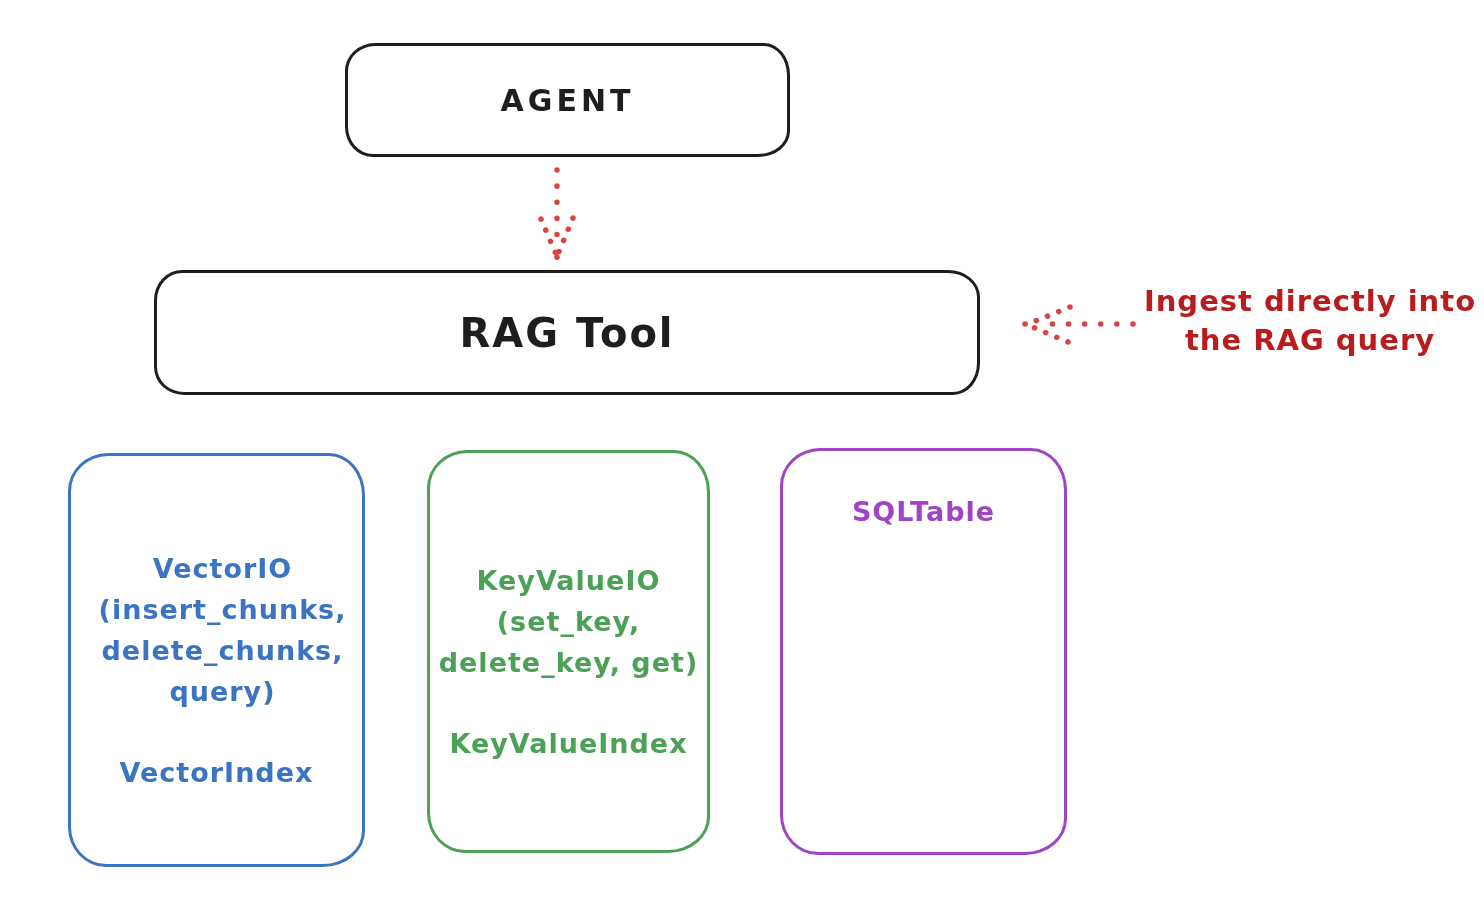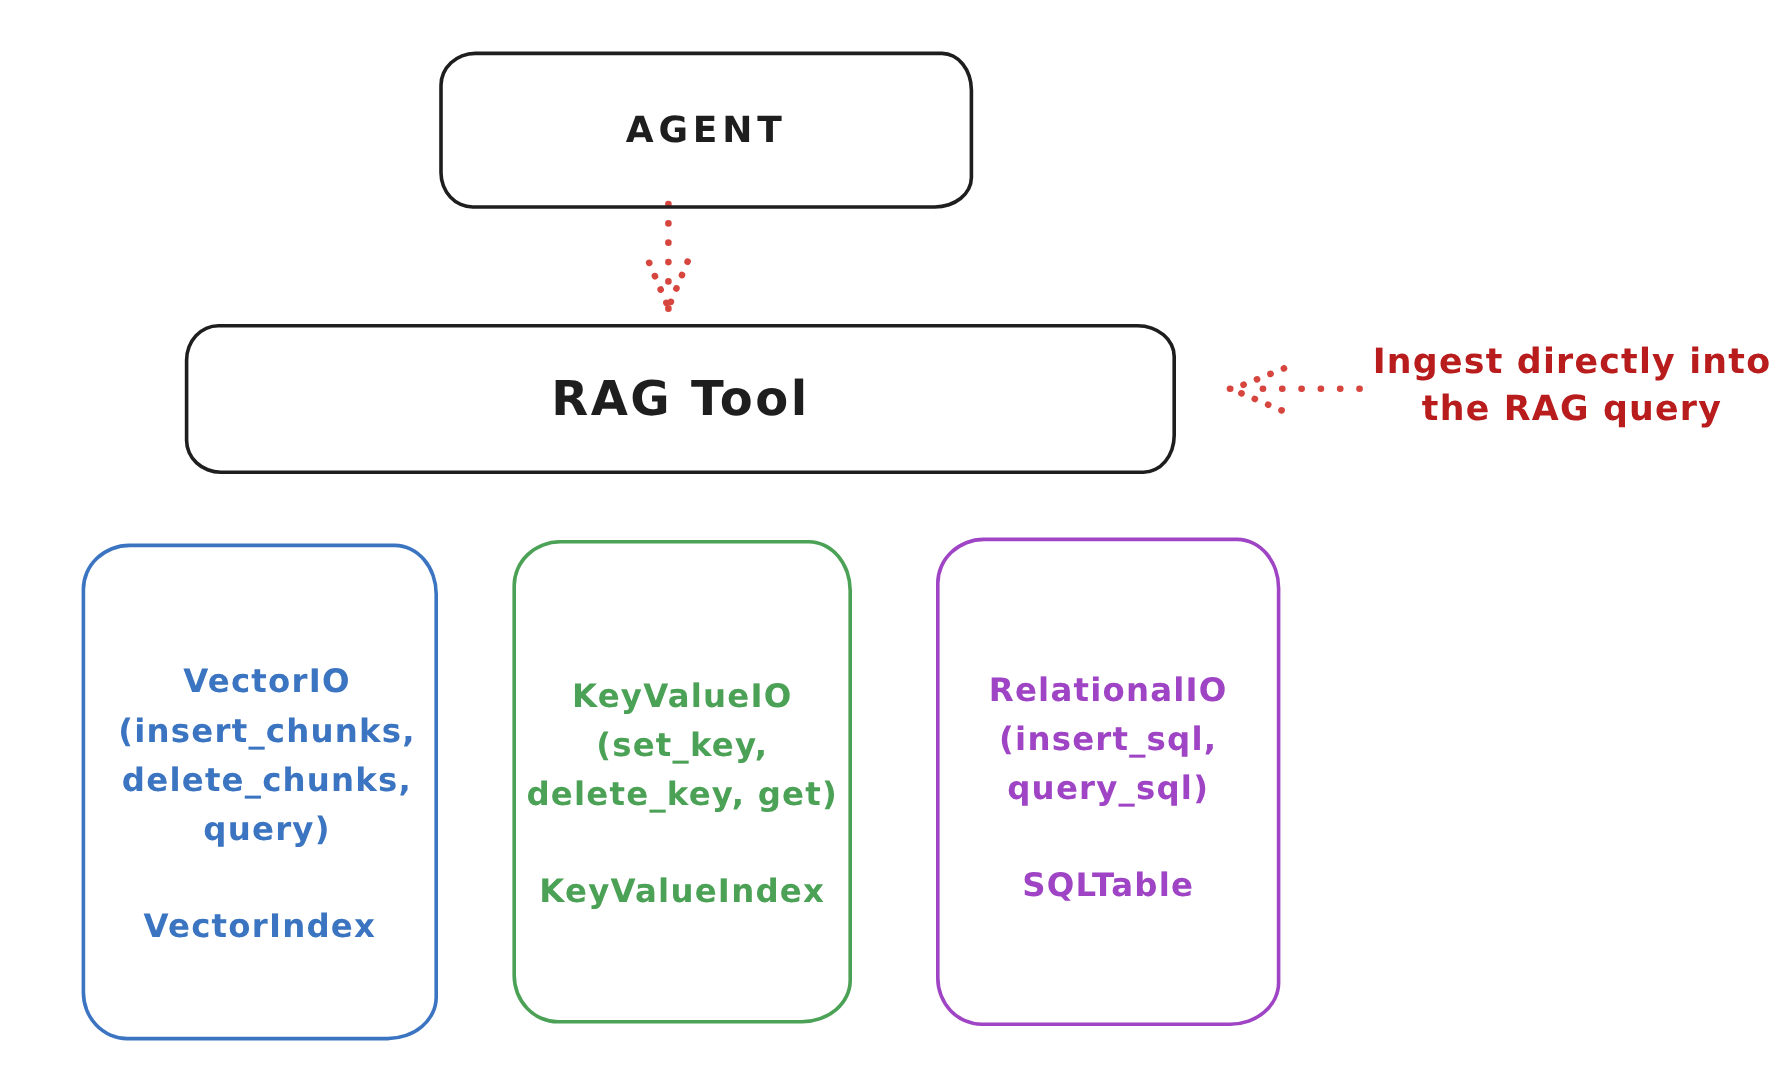--- a/index.html
+++ b/index.html
@@ -35,22 +35,22 @@
   .node {
     position: absolute;
     box-sizing: border-box;
     border: 3.5px solid #1e1e1e;
     display: flex;
     align-items: center;
     justify-content: center;
     background: transparent;
   }
   .agent-box {
-    left: 366px; top: 43px;
-    width: 445px; height: 131px;
+    left: 345px; top: 43px;
+    width: 445px; height: 114px;
     border-radius: 30px 26px 32px 28px / 28px 32px 26px 30px;
     font-size: 30px;
     font-weight: 700;
     letter-spacing: 4px;
   }
   .rag-box {
     left: 154px; top: 270px;
     width: 826px; height: 125px;
     border-radius: 28px 32px 27px 30px / 30px 27px 32px 28px;
     font-size: 40px;
@@ -141,21 +141,16 @@
   <div class="io-box io-keyvalue">
     <div class="io-lines">
       <span class="line">KeyValueIO</span>
       <span class="line">(set_key,</span>
       <span class="line">delete_key, get)</span>
     </div>
     <div class="io-index">KeyValueIndex</div>
   </div>
 
   <div class="io-box io-relational">
-    <div class="io-lines">
-      <span class="line">RelationalIO</span>
-      <span class="line">(insert_sql,</span>
-      <span class="line">query_sql)</span>
-    </div>
     <div class="io-index">SQLTable</div>
   </div>
 
 </div>
 
 </body></html>

